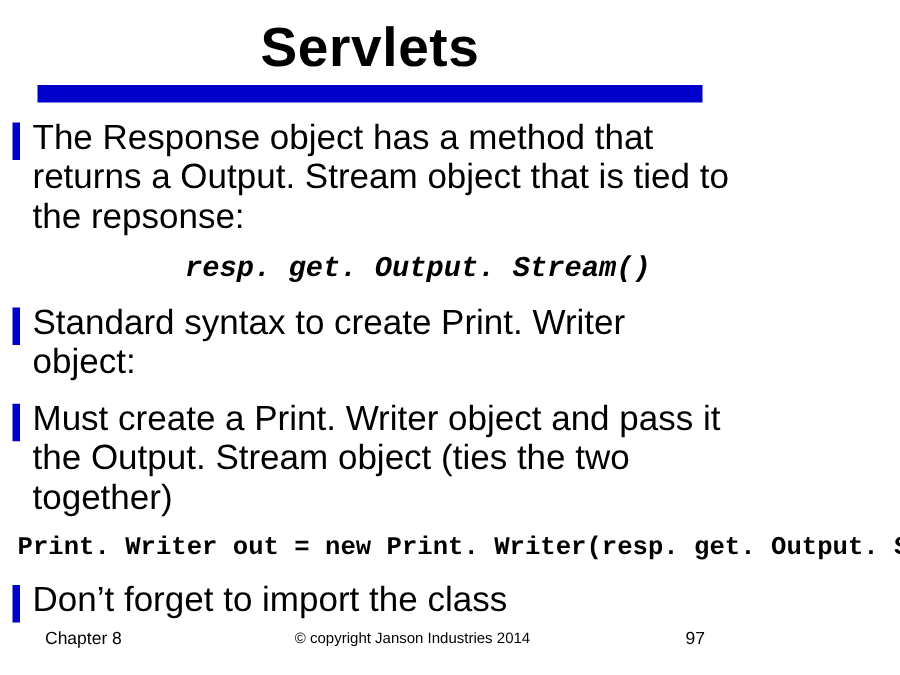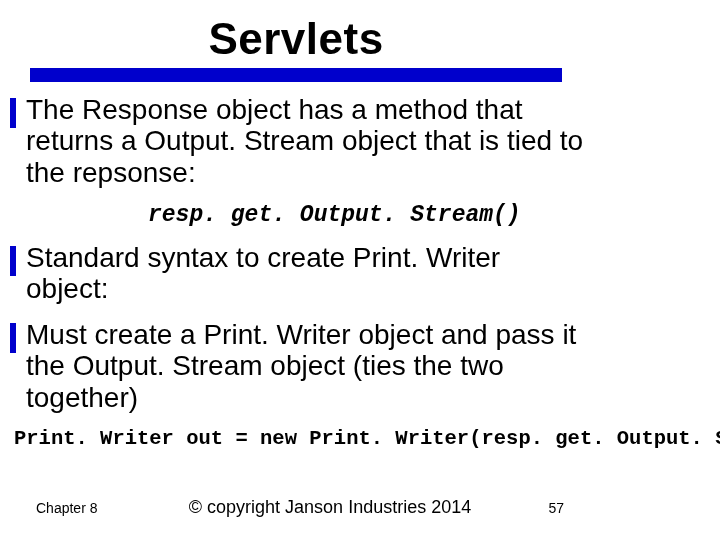--- a/index.html
+++ b/index.html
@@ -77,21 +77,21 @@
     display: flex;
     justify-content: center;
     align-items: center;
     padding: 0 28px 0 36px;
     font-size: 14px;
     font-family: Arial, Helvetica, sans-serif;
     color: #000;
     margin-top: 20px;
   }
   .footer-center {
-    font-size: 18px;
+    font-size: 12px;
     text-align: center;
     flex-grow: 1;
   }
   .footer-left {
     flex: 0 0 120px;
     text-align: left;
   }
   .footer-right {
     flex: 0 0 60px;
     text-align: right;
@@ -119,23 +119,27 @@
       <div class="bullet-text">Standard syntax to create Print. Writer object:</div>
     </div>
 
     <div class="bullet-row">
       <div class="bullet-mark"></div>
       <div class="bullet-text">Must create a Print. Writer object and pass it the Output. Stream object (ties the two together)</div>
     </div>
 
     <div class="code-full">Print. Writer out = new Print. Writer(resp. get. Output. Stream());</div>
 
+    <div class="bullet-row">
+      <div class="bullet-mark"></div>
+      <div class="bullet-text">Don’t forget to import the class</div>
+    </div>
 
 
   </div>
 
   <div class="footer">
     <div class="footer-left">Chapter 8</div>
     <div class="footer-center">© copyright Janson Industries 2014</div>
-    <div class="footer-right">57</div>
+    <div class="footer-right">97</div>
   </div>
 
 </div>
 
 </body></html>

